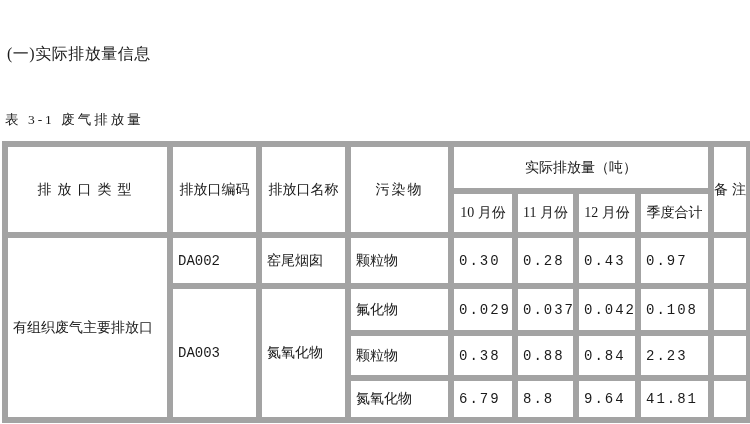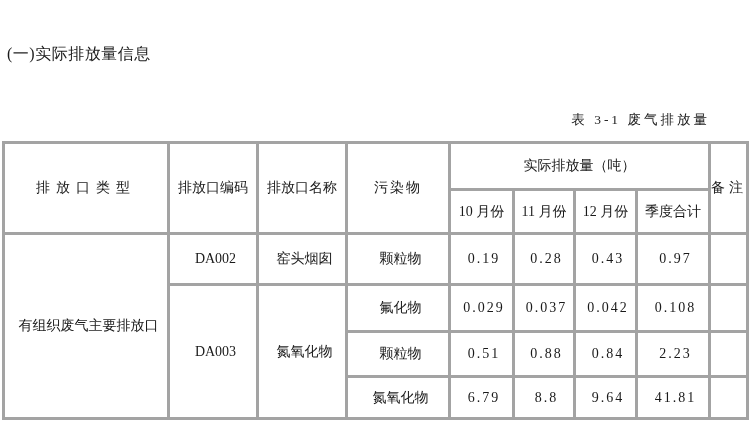--- a/index.html
+++ b/index.html
@@ -16,42 +16,42 @@
   .page-title {
     position: absolute; left: 8px; top: 4px;
     font-size: 20px; font-weight: 700; letter-spacing: 0.5px;
     color: #111111;
   }
   .section-heading {
     position: absolute; left: 7px; top: 44px;
     font-size: 16px; font-weight: 400; letter-spacing: 0.5px;
   }
   .table-caption {
-    position: absolute; left: 16px; top: 111px; width: 694px;
-    text-align: right;
+    position: absolute; left: 5px; top: 111px; width: 694px;
+    text-align: left;
     font-size: 13.5px; letter-spacing: 3px;
   }
 
   table.emissions {
     position: absolute; left: 2px; top: 141px;
     width: 744px; height: 276px;
     border-collapse: collapse;
     table-layout: fixed;
     border: 2px solid #2f2f2f;
     font-size: 14px;
   }
   table.emissions th, table.emissions td {
-    border: 3px solid #a3a3a3;
+    border: 6px solid #a3a3a3;
     vertical-align: middle;
     font-weight: 400;
     overflow: hidden;
     white-space: nowrap;
   }
   table.emissions th { text-align: center; }
-  table.emissions td { text-align: center; padding-left: 5px; }
+  table.emissions td { text-align: left; padding-left: 5px; font-family: Liberation Mono, monospace; }
 
   .sp-wide  { letter-spacing: 6px; }  
   .sp-small { letter-spacing: 2px; margin-left: 8px; }  
   .sp-mid   { letter-spacing: 4px; margin-top: 35px; }  
   .num      { letter-spacing: 2px; }
 
   tr.hr1 { height: 47px; }
   tr.hr2 { height: 44px; }
   tr.br1 { height: 51px; }
   tr.br2 { height: 47px; }
@@ -94,43 +94,43 @@
     <tr class="hr2">
       <th>10 月份</th>
       <th>11 月份</th>
       <th>12 月份</th>
       <th>季度合计</th>
     </tr>
 
     <tr class="br1">
       <td rowspan="4">有组织废气主要排放口</td>
       <td>DA002</td>
-      <td>窑头烟囱</td>
+      <td>窑尾烟囱</td>
       <td>颗粒物</td>
-      <td class="num">0.19</td>
+      <td class="num">0.30</td>
       <td class="num">0.28</td>
       <td class="num">0.43</td>
       <td class="num">0.97</td>
       <td></td>
     </tr>
 
     <tr class="br2">
       <td rowspan="3">DA003</td>
       <td rowspan="3">氮氧化物</td>
       <td>氟化物</td>
       <td class="num">0.029</td>
       <td class="num">0.037</td>
       <td class="num">0.042</td>
       <td class="num">0.108</td>
       <td></td>
     </tr>
 
     <tr class="br3">
       <td>颗粒物</td>
-      <td class="num">0.51</td>
+      <td class="num">0.38</td>
       <td class="num">0.88</td>
       <td class="num">0.84</td>
       <td class="num">2.23</td>
       <td></td>
     </tr>
 
     <tr class="br4">
       <td>氮氧化物</td>
       <td class="num">6.79</td>
       <td class="num">8.8</td>

